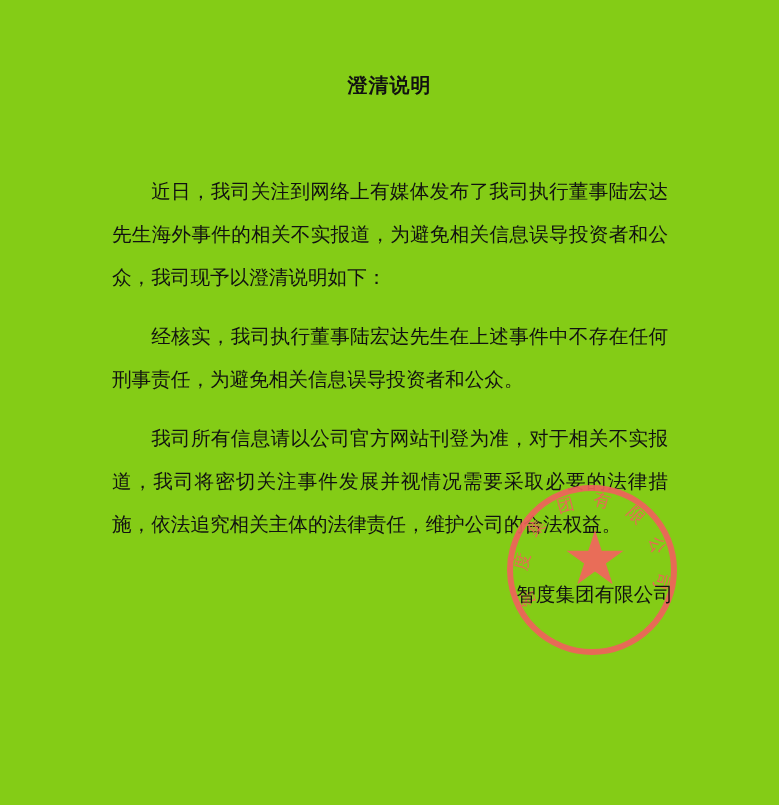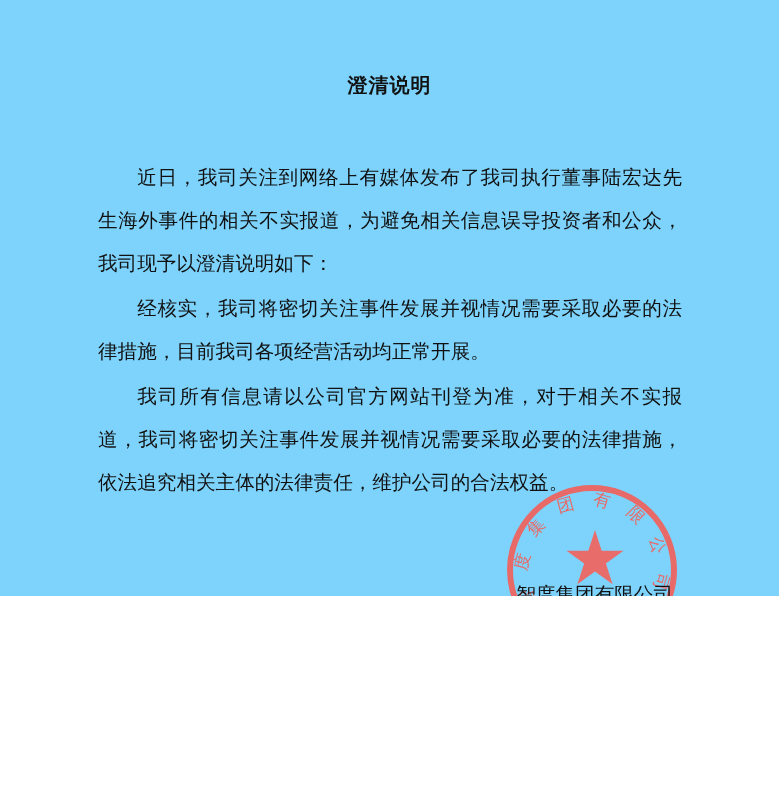--- a/index.html
+++ b/index.html
@@ -1,20 +1,20 @@
 <!DOCTYPE html>
 <html><head>
 <meta charset="utf-8">
 <style>
   html, body { margin: 0; padding: 0; background: #ffffff; }
   .page {
     position: relative;
     width: 779px;
-    height: 596px;
-    background: #7dd3fc;
+    height: 805px;
+    background: #84cc16;
     overflow: hidden;
     font-family: "Liberation Serif", "DejaVu Serif", serif;
     color: #111111;
   }
   .doc-title {
     position: absolute;
     top: 70px;
     left: 0;
     width: 100%;
     margin: 0;
@@ -28,21 +28,21 @@
     position: absolute;
     top: 154px;
     left: 96px;
     width: 588px;
     font-size: 19.6px;
     line-height: 43px;
     text-align: justify;
     text-align-last: left;
   }
   .doc-body p {
-    margin: 2px;
+    margin: 16px;
     padding: 0;
     text-indent: 2em;
   }
   .seal {
     position: absolute;
     left: 504px;
     top: 482px;
     width: 176px;
     height: 176px;
     opacity: 0.92;
@@ -65,21 +65,21 @@
 </style>
 </head>
 <body>
 
 <div class="page">
 
   <h1 class="doc-title">澄清说明</h1>
 
   <div class="doc-body">
     <p>近日，我司关注到网络上有媒体发布了我司执行董事陆宏达先生海外事件的相关不实报道，为避免相关信息误导投资者和公众，我司现予以澄清说明如下：</p>
-    <p>经核实，我司将密切关注事件发展并视情况需要采取必要的法律措施，目前我司各项经营活动均正常开展。</p>
+    <p>经核实，我司执行董事陆宏达先生在上述事件中不存在任何刑事责任，为避免相关信息误导投资者和公众。</p>
     <p>我司所有信息请以公司官方网站刊登为准，对于相关不实报道，我司将密切关注事件发展并视情况需要采取必要的法律措施，依法追究相关主体的法律责任，维护公司的合法权益。</p>
   </div>
 
   <div class="seal">
     <svg viewBox="0 0 176 176" width="176" height="176" xmlns="http://www.w3.org/2000/svg">
       <circle cx="88" cy="88" r="82" fill="none" stroke-width="6" stroke="#f0625c"></circle>
       <polygon points="91,48 97.7,68.7 119.5,68.7 101.9,81.5 108.6,102.3 91,89.5 73.4,102.3 80.1,81.5 62.5,68.7 84.3,68.7" fill="#f2655e"></polygon>
       <path id="sealArc" d="M 35.6 124.7 A 64 64 0 1 1 140.4 124.7" fill="none"></path>
       <text fill="#f0625c">
         <textPath href="#sealArc" startOffset="50%" text-anchor="middle">智度集团有限公司</textPath>

